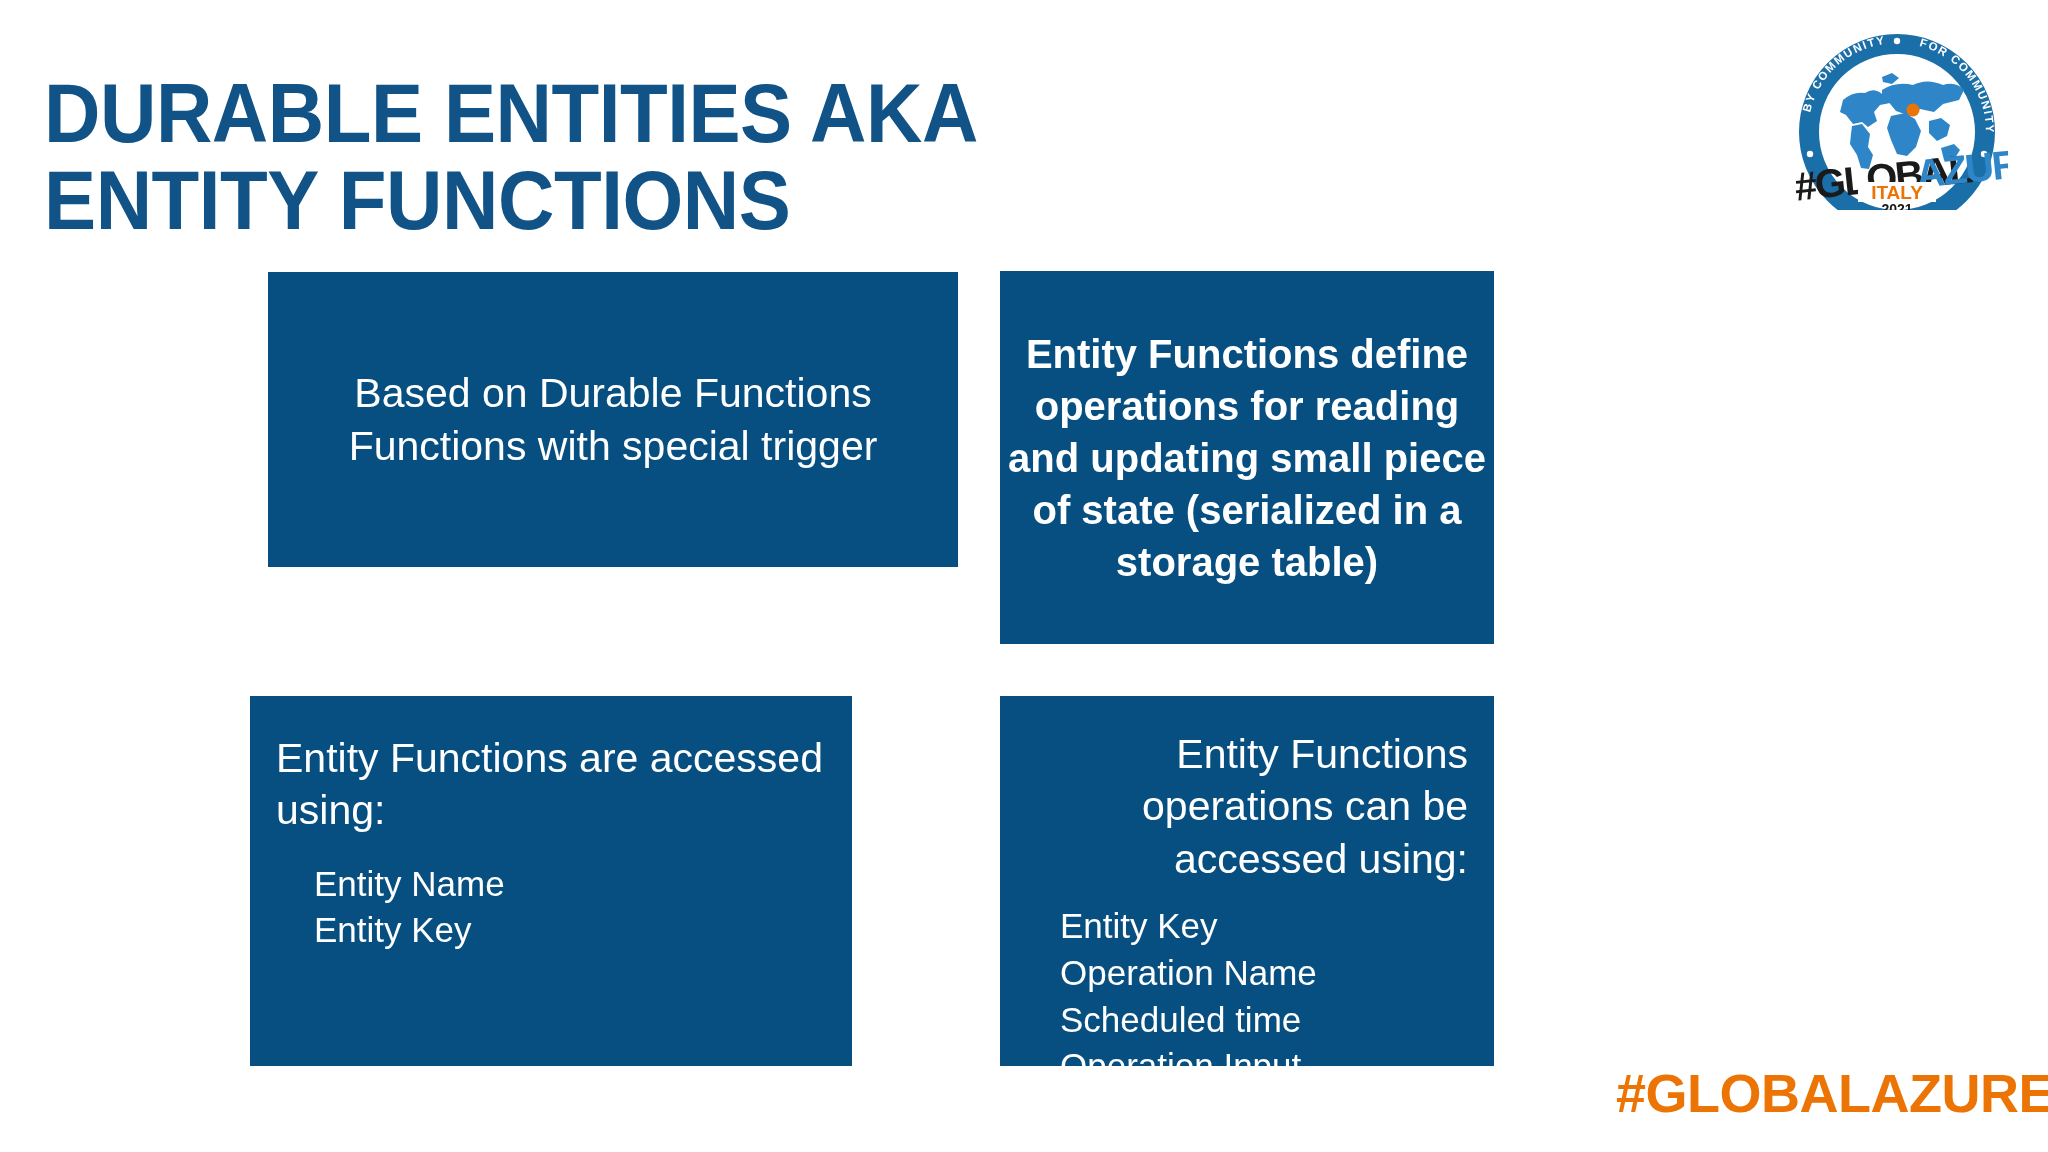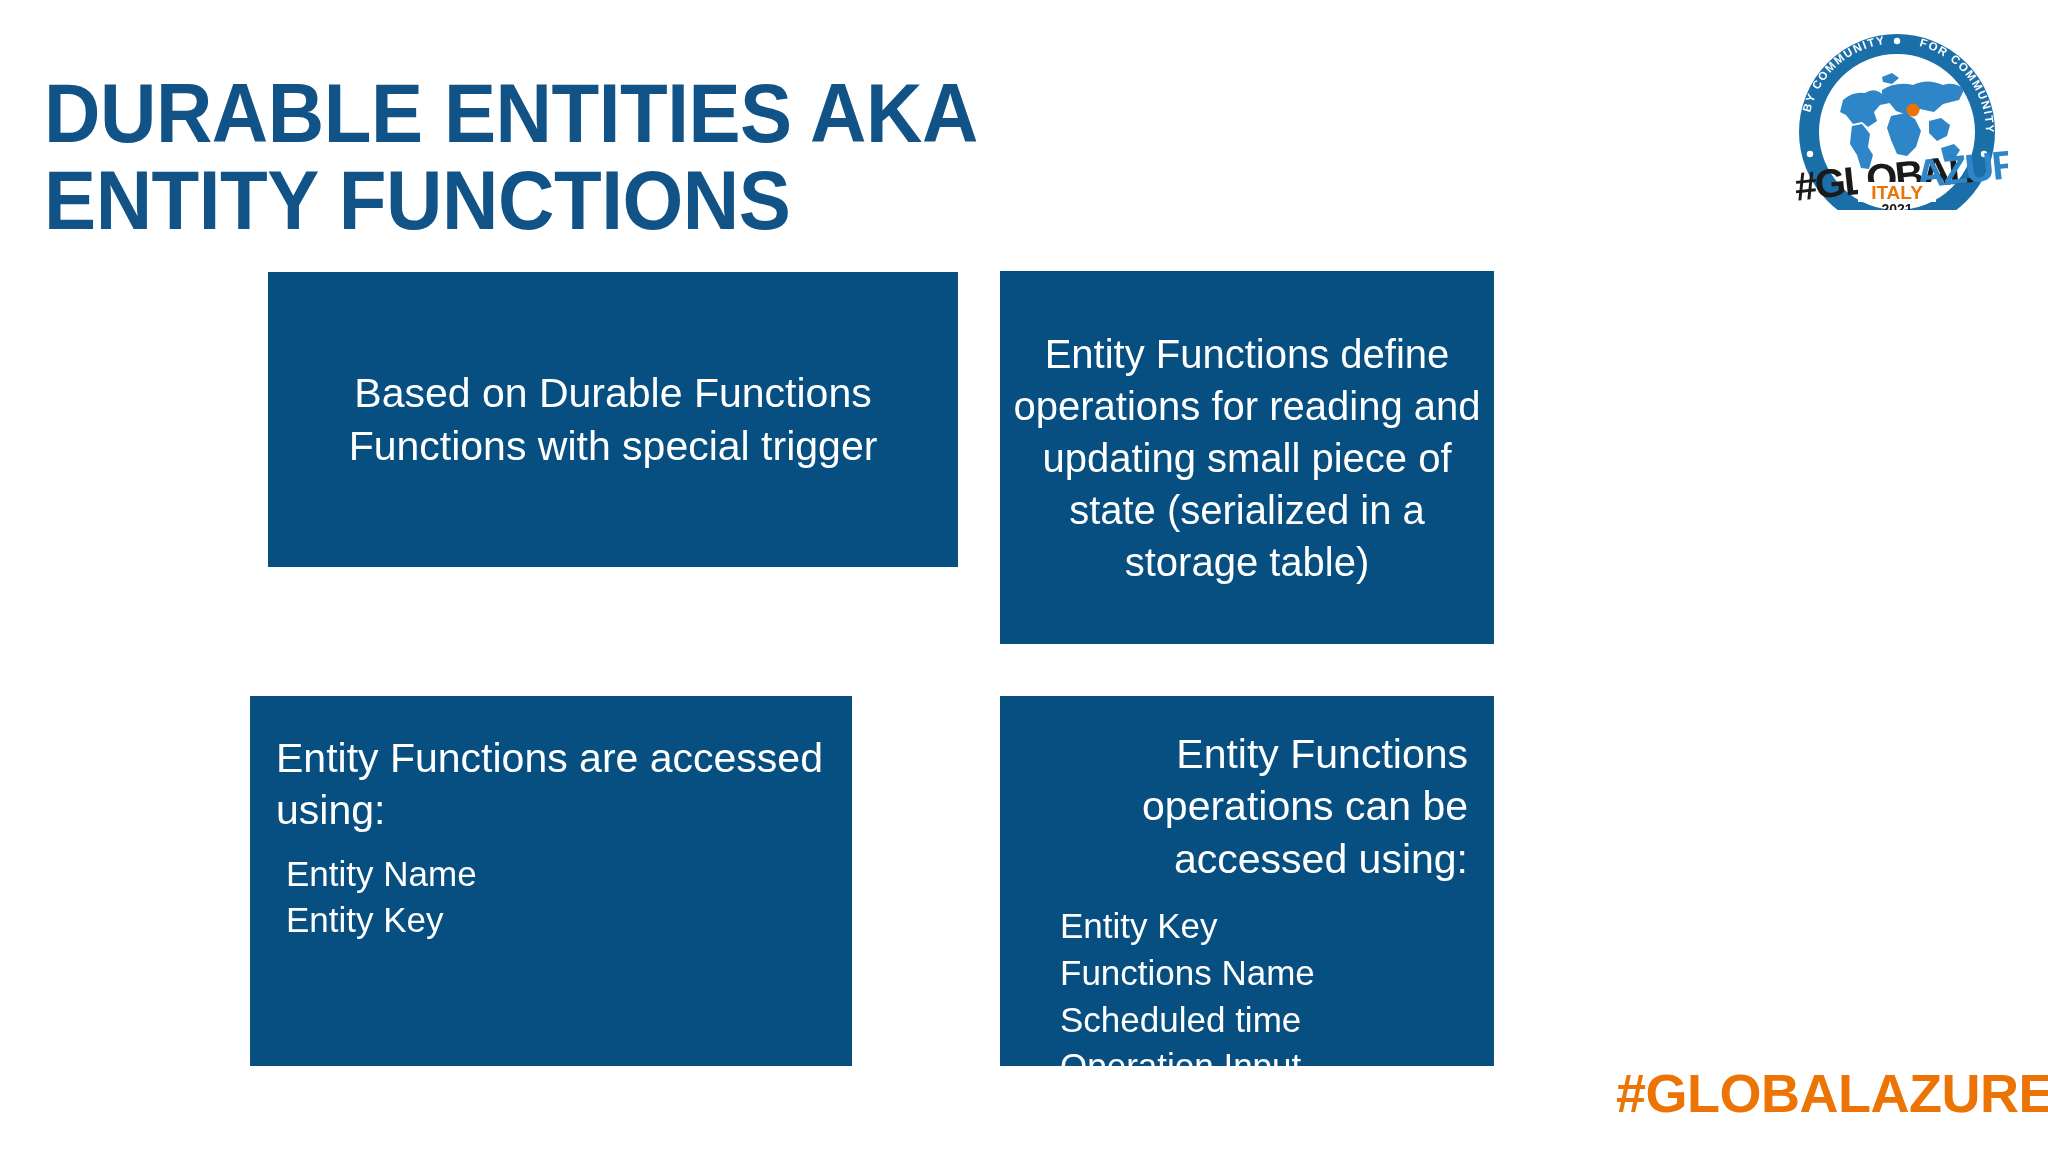--- a/index.html
+++ b/index.html
@@ -57,21 +57,21 @@
     align-items: center;
     justify-content: center;
     text-align: center;
   }
   .panel.bottom {
     display: block;
     text-align: left;
   }
 
   #panel-top-left   { left: 250px;  top: 272px; width: 690px; height: 295px; margin-left: 18px; }
-  #panel-top-right  { left: 1000px; top: 271px; width: 494px; height: 373px; }
+  #panel-top-right  { left: 1000px; top: 271px; width: 494px; height: 373px; font-weight: bold; }
   #panel-bottom-left{ left: 250px;  top: 696px; width: 602px; height: 370px; }
   #panel-bottom-right{left: 1000px; top: 696px; width: 494px; height: 370px; }
 
   .panel-text {
     font-size: 41px;
     line-height: 1.28;
     padding: 0 10px;
     white-space: pre-line;
   }
   #panel-top-right .panel-text { font-size: 40px; line-height: 1.3; padding: 0 6px; }
@@ -85,21 +85,21 @@
   #panel-bottom-left .panel-heading { padding-top: 36px; }
   #panel-bottom-right .panel-heading { padding-top: 32px; padding-left: 24px; text-align: right; }
 
   .panel-sublist {
     list-style: none;
     margin: 0;
     padding: 0;
     font-size: 35px;
     line-height: 1.33;
   }
-  #panel-bottom-left .panel-sublist  { padding-left: 36px; margin-top: 14px; }
+  #panel-bottom-left .panel-sublist  { padding-left: 64px; margin-top: 24px; }
   #panel-bottom-right .panel-sublist { padding-left: 60px; margin-top: 18px; }
 
   
   #footer-hashtag {
     position: absolute;
     left: 1616px;
     top: 1062px;
     color: #EC7404;
     font-family: "Liberation Sans", sans-serif;
     font-weight: bold;
@@ -167,19 +167,19 @@
   <ul class="panel-sublist">
     <li>Entity Name</li>
     <li>Entity Key</li>
   </ul>
 </div>
 
 <div class="panel bottom" id="panel-bottom-right">
   <div class="panel-heading">Entity Functions operations can be accessed using:</div>
   <ul class="panel-sublist">
     <li>Entity Key</li>
-    <li>Functions Name</li>
+    <li>Operation Name</li>
     <li>Scheduled time</li>
     <li>Operation Input</li>
   </ul>
 </div>
 
 <div id="footer-hashtag">#GLOBALAZURE</div>
 
 </body></html>

